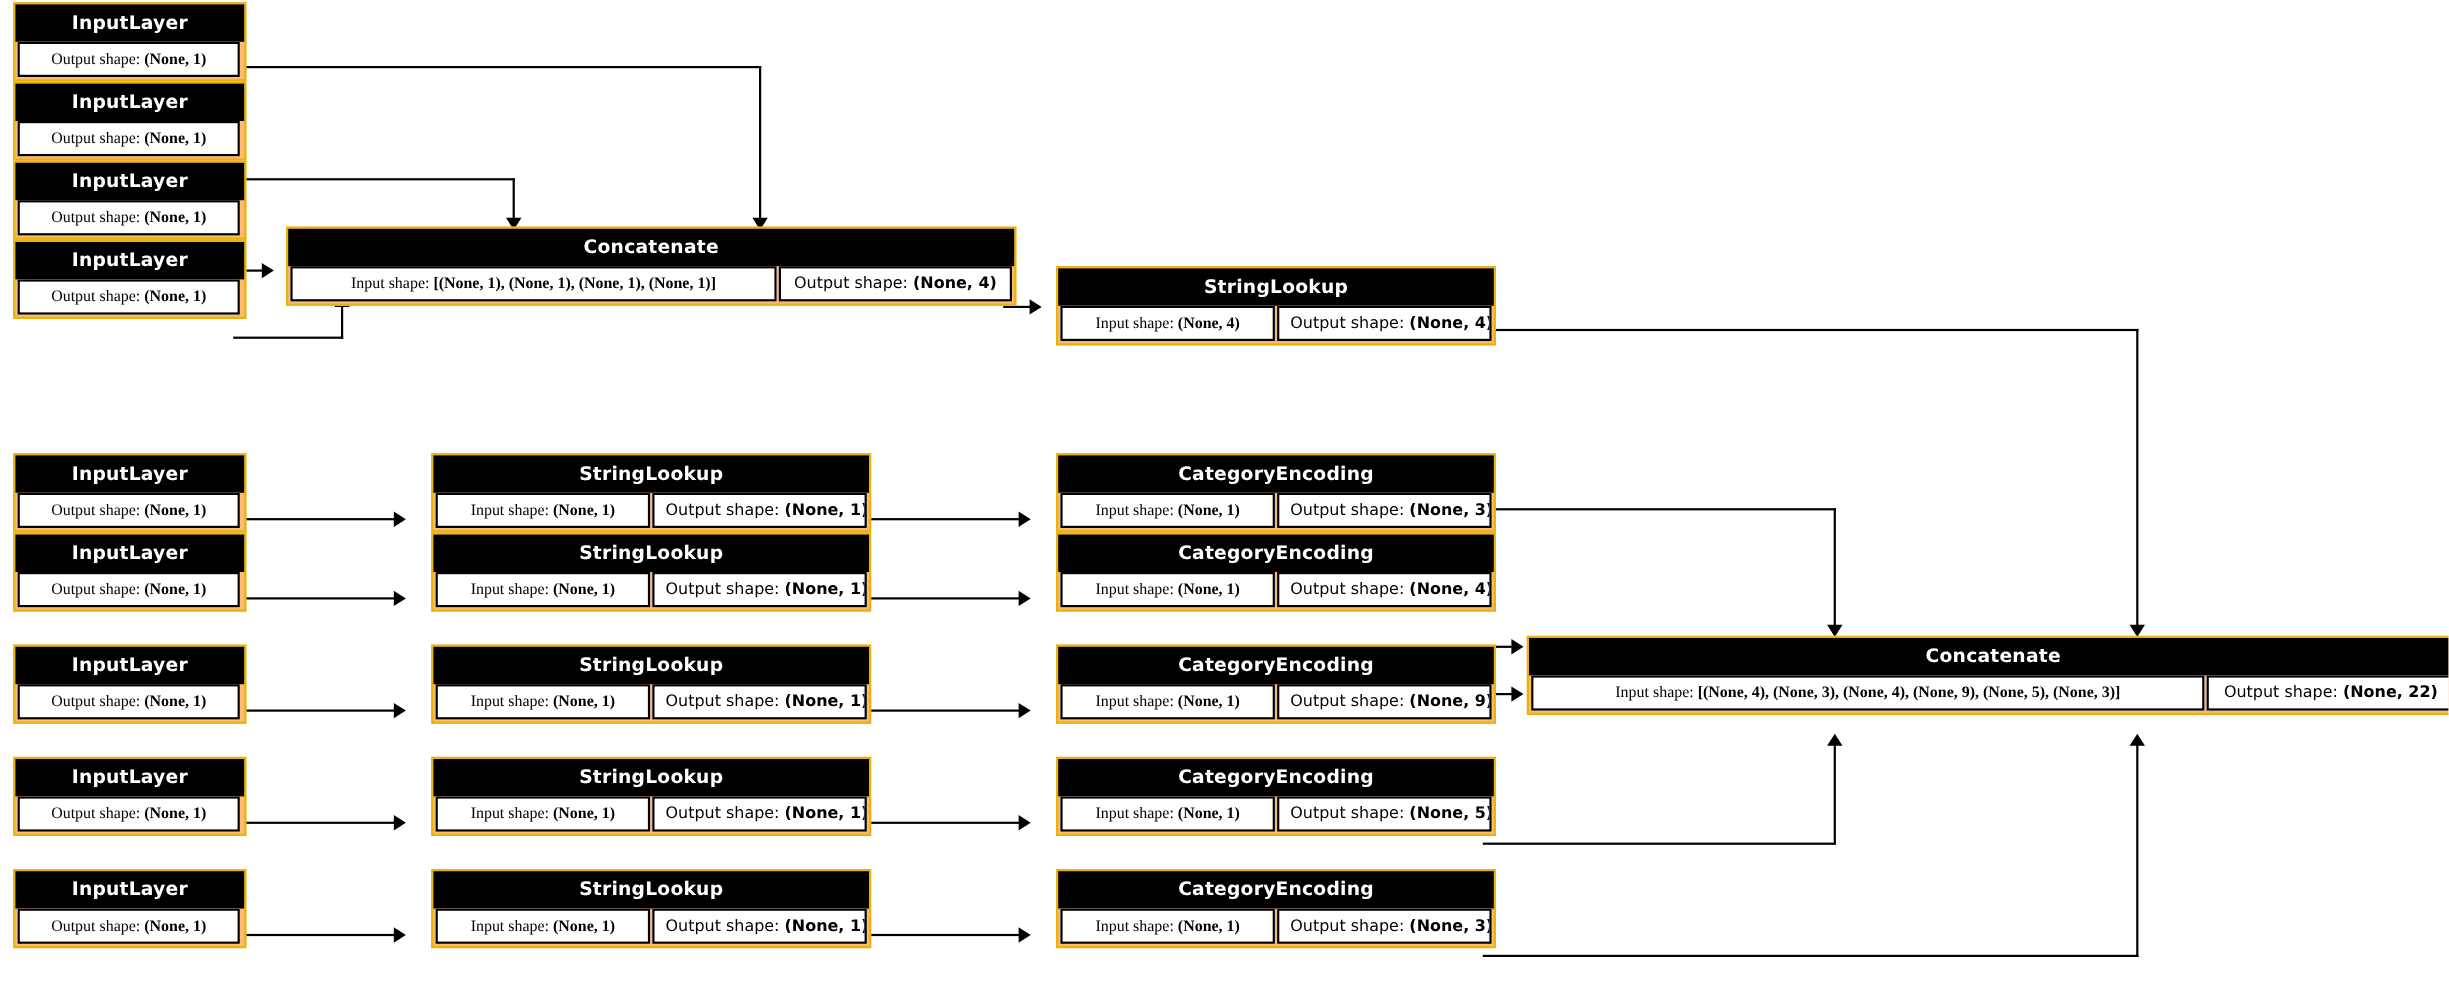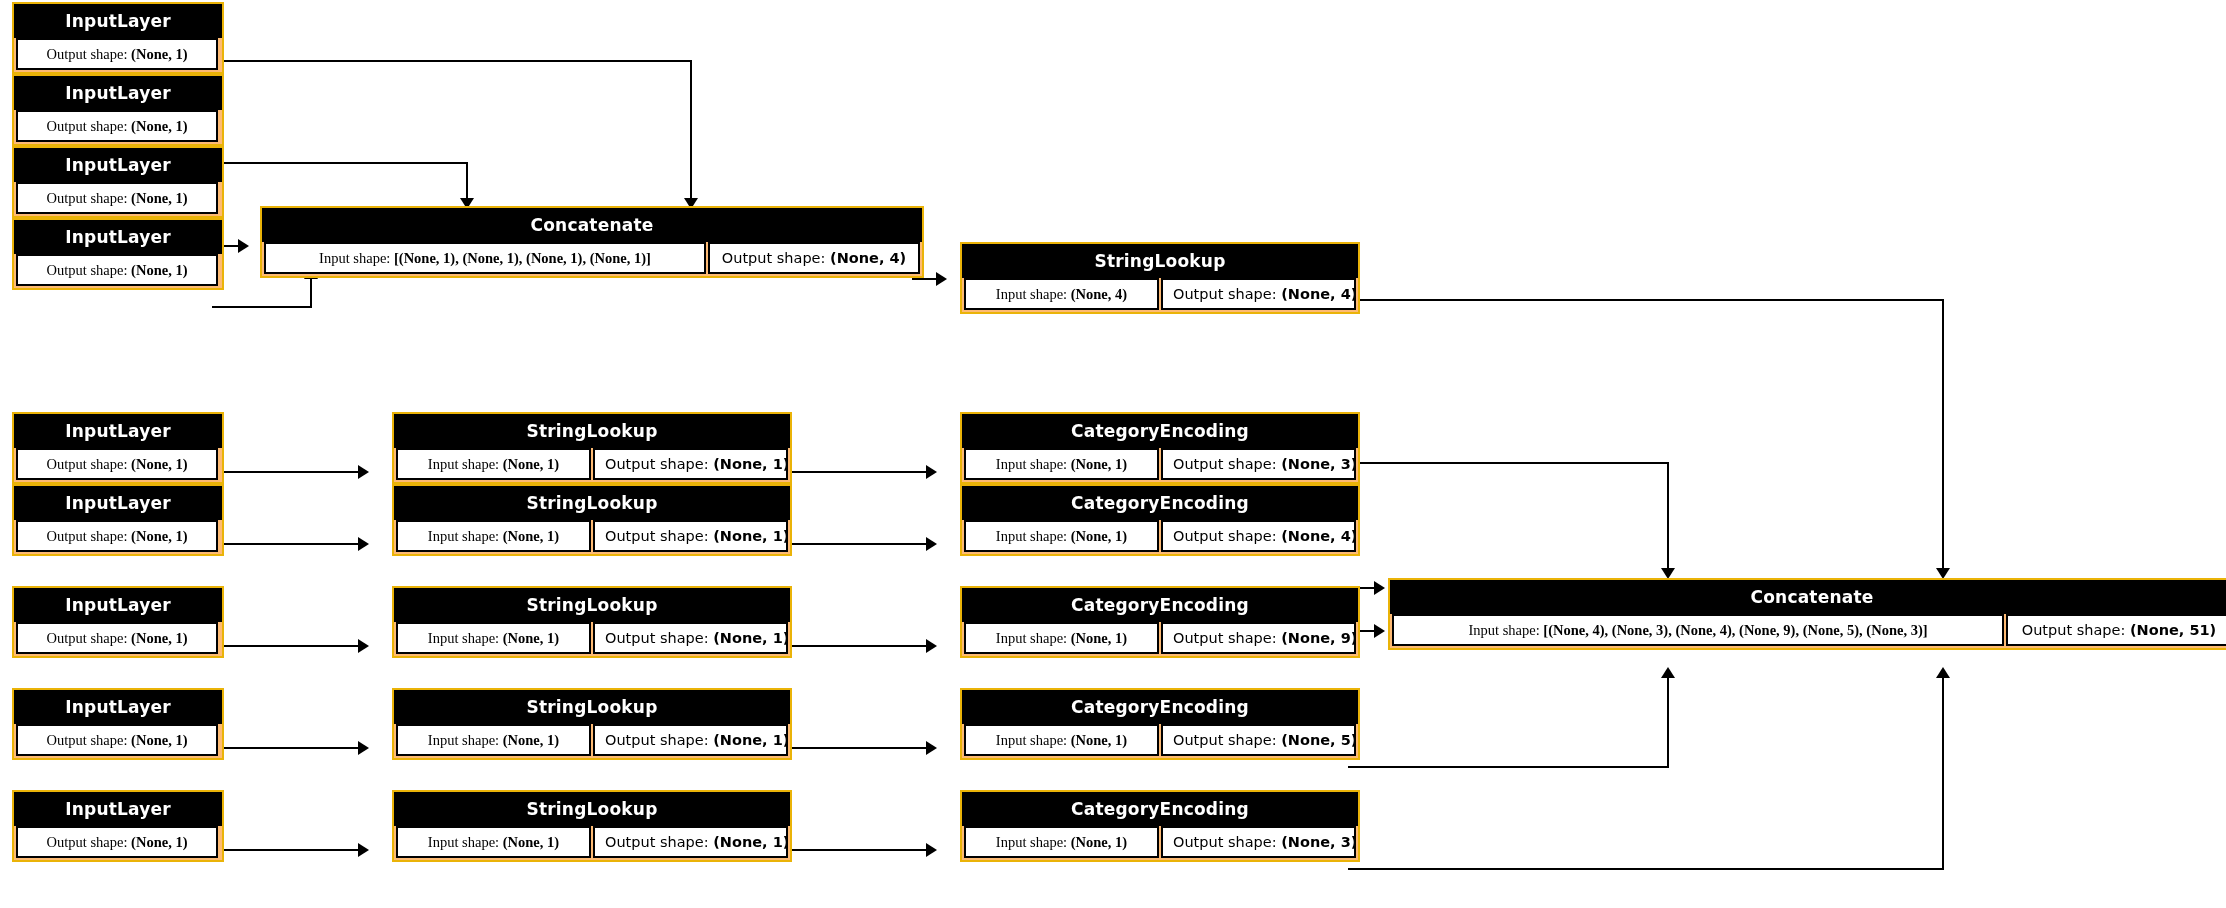--- a/index.html
+++ b/index.html
@@ -260,17 +260,17 @@
     <div class="portrow">
       <div class="port" style="flex:1 1 50%;"><span>Input shape:</span> <b>(None, 1)</b></div>
       <div class="port" style="flex:1 1 50%;"><span>Output shape:</span> <b>(None, 3)</b></div>
     </div>
   </div>
 
   <div class="node" style="left:1376px;top:578px;width:848px;">
     <div class="title">Concatenate</div>
     <div class="portrow">
       <div class="port" style="flex:1 1 auto;"><span>Input shape:</span> <b>[(None, 4), (None, 3), (None, 4), (None, 9), (None, 5), (None, 3)]</b></div>
-      <div class="port" style="flex:0 0 226px;"><span>Output shape:</span> <b>(None, 51)</b></div>
+      <div class="port" style="flex:0 0 226px;"><span>Output shape:</span> <b>(None, 22)</b></div>
     </div>
   </div>
 
 </div>
 
 </body></html>

